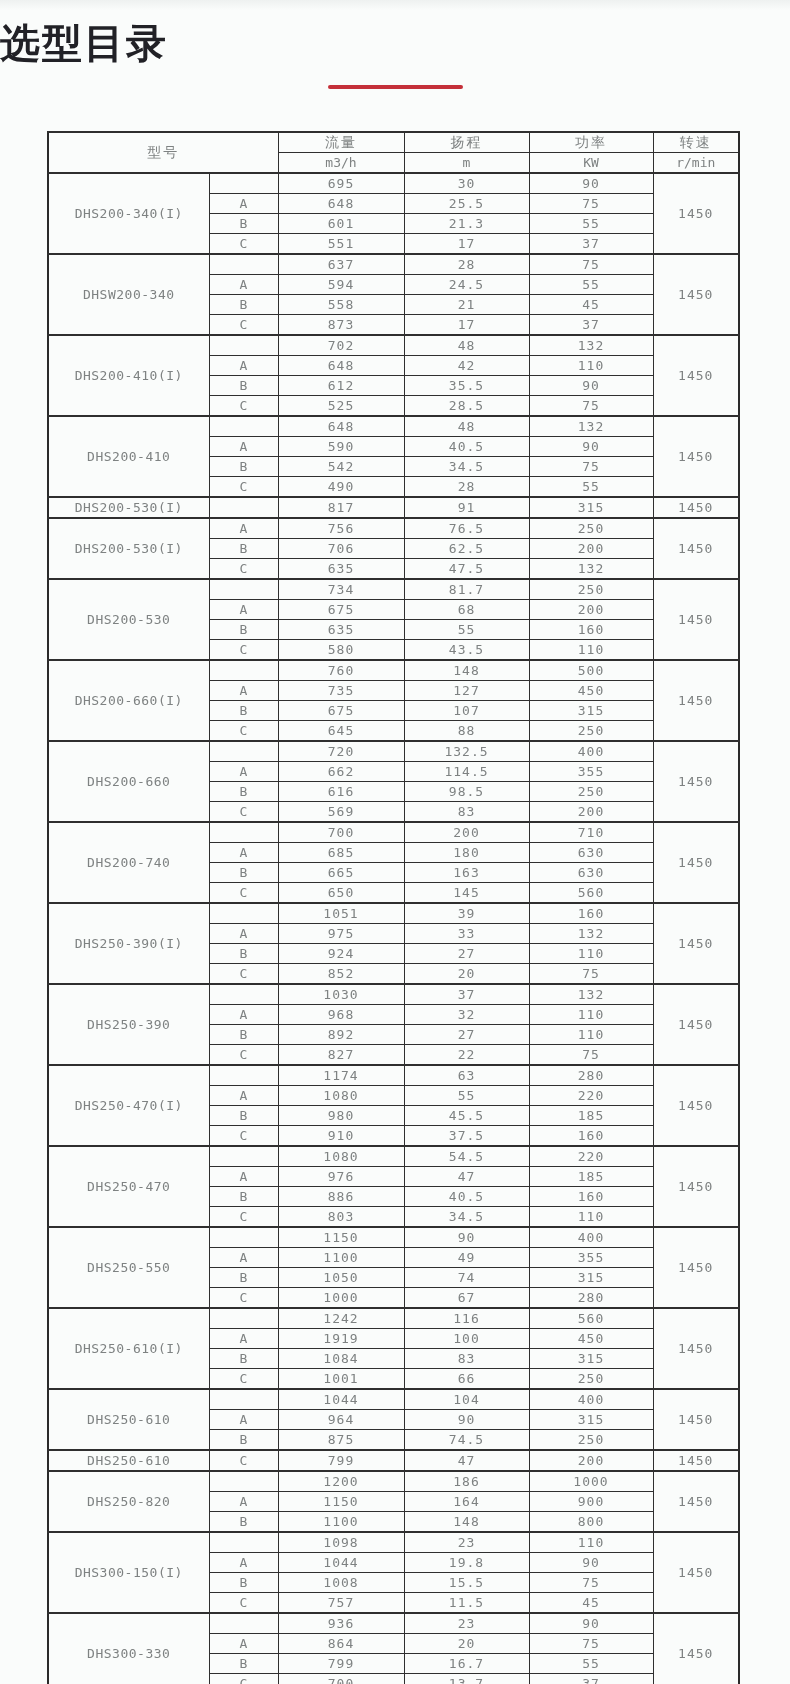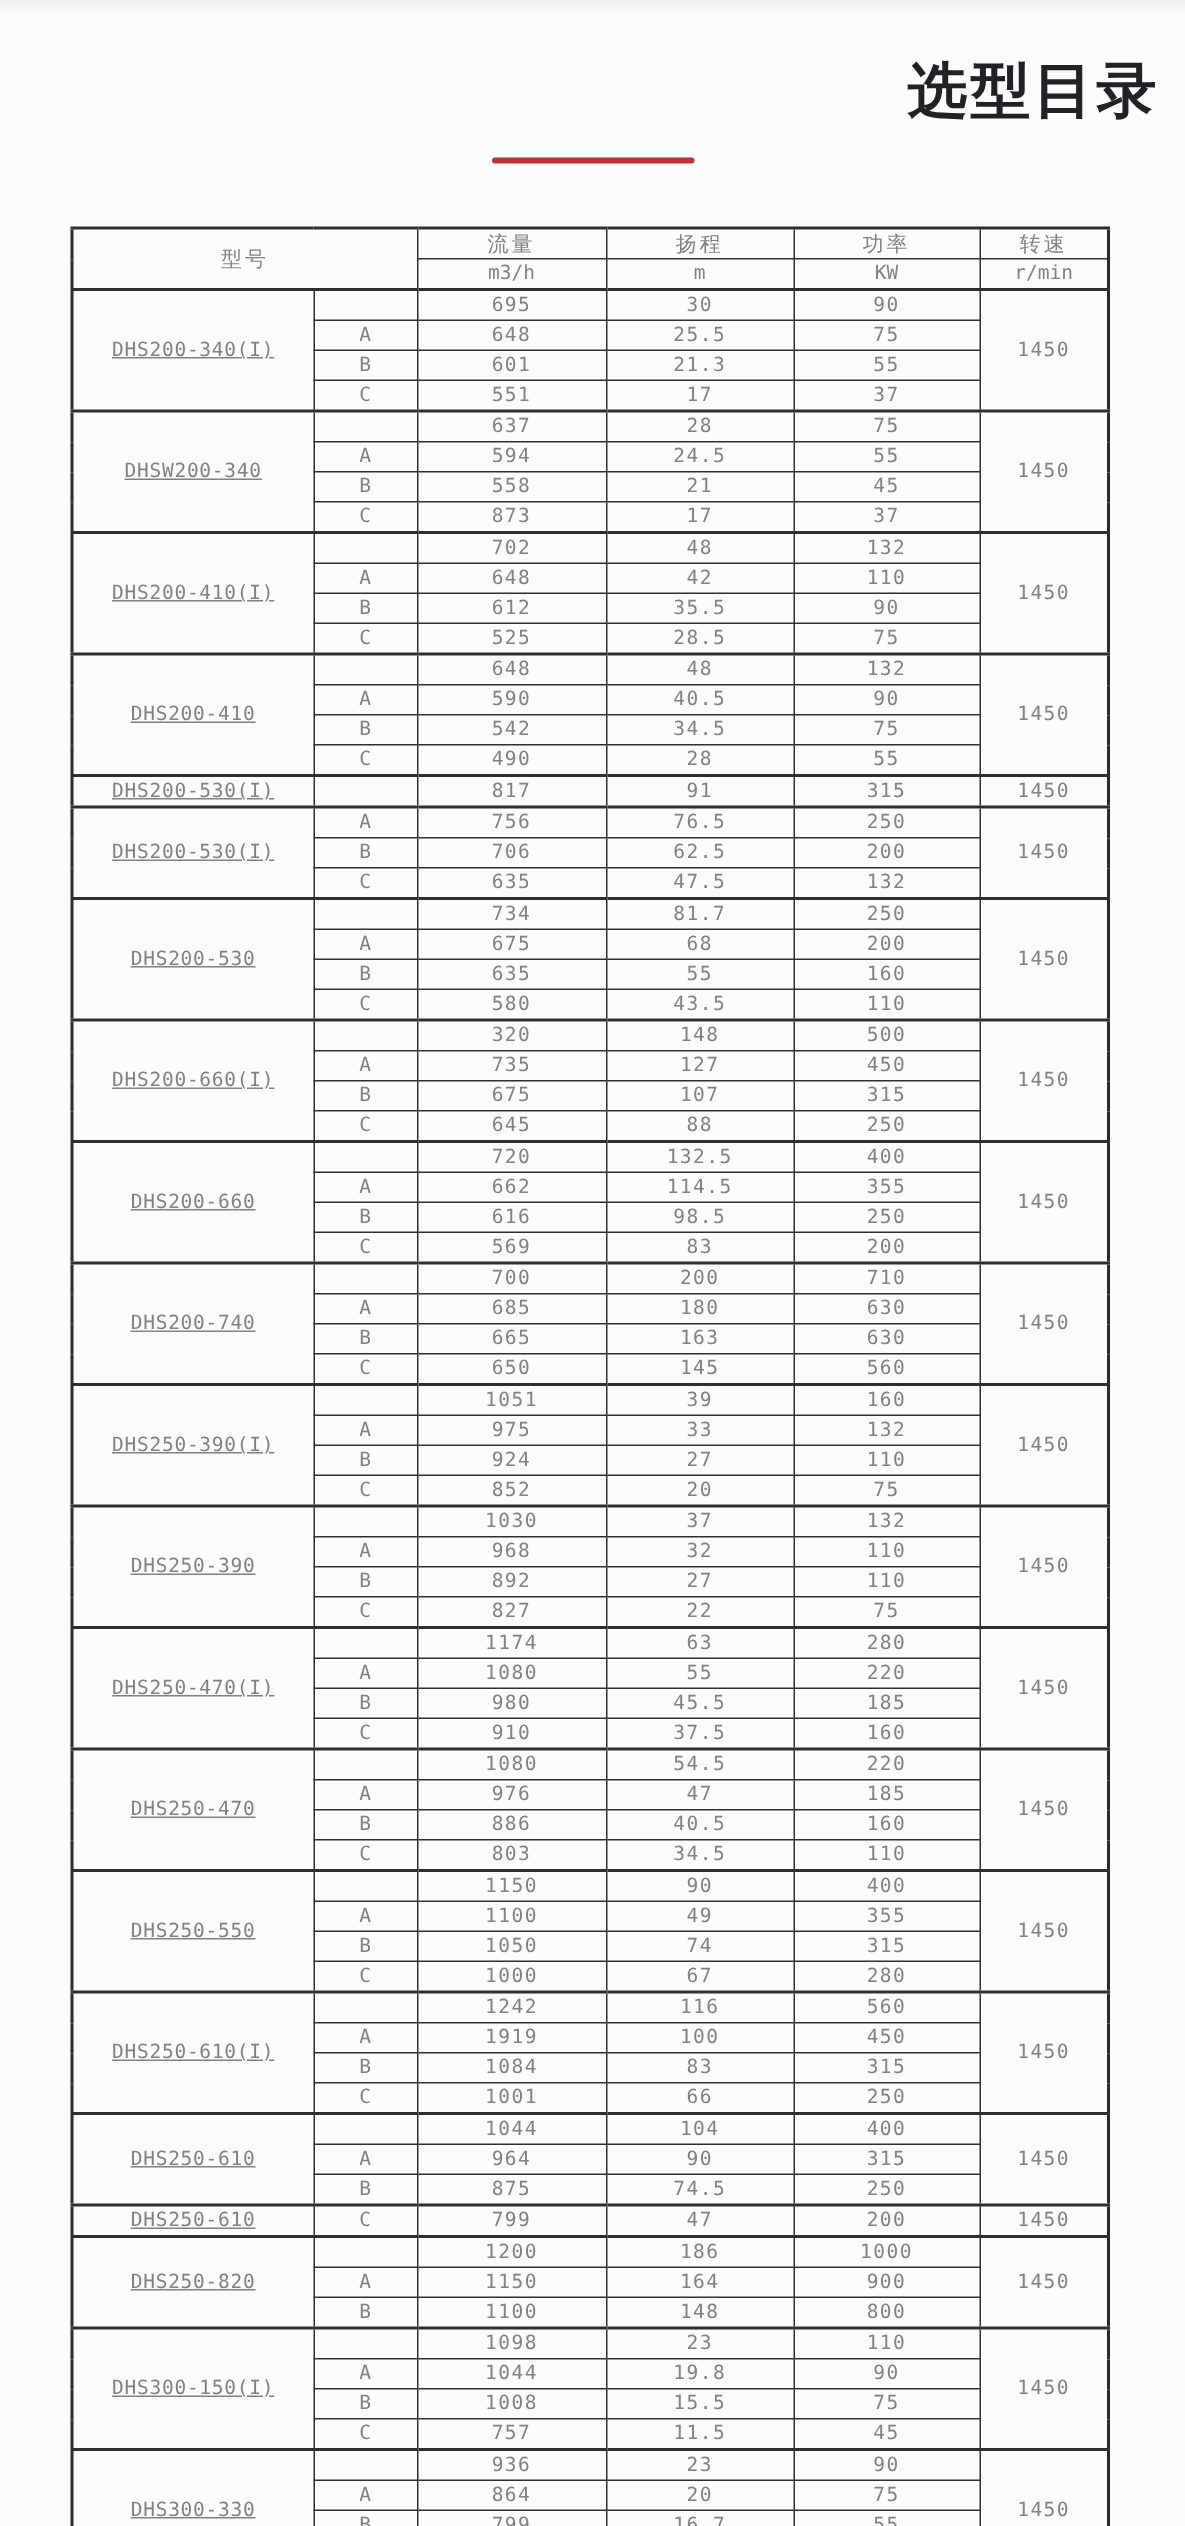--- a/index.html
+++ b/index.html
@@ -2,22 +2,22 @@
 <html><head>
 <meta charset="utf-8">
 <style>
   html,body{margin:0;padding:0;}
   body{
     width:790px;height:1684px;overflow:hidden;
     background:linear-gradient(180deg,#eef1f0 0px,#fafcfb 10px,#fafcfb 100%);
     font-family:"DejaVu Sans","Liberation Sans",sans-serif;
   }
   .page-title{
-    margin:17px;padding-top:16px;
-    text-align:right;
+    margin:0;padding-top:16px;
+    text-align:left;
     font-size:40px;font-weight:700;letter-spacing:2px;
     color:#212126;
     font-family:"DejaVu Sans","Liberation Sans",sans-serif;
   }
   .red-rule{
     width:135px;height:4px;margin:14px auto 0;
     border-radius:2px;
   }
   table.catalog{
     border-collapse:collapse;table-layout:fixed;
@@ -33,21 +33,21 @@
     font-size:13px;
     overflow:hidden;white-space:nowrap;
   }
   .catalog th.cn{
     font-size:14px;letter-spacing:2px;
     font-family:"DejaVu Sans","Liberation Sans",sans-serif;
   }
   .catalog th.unit, .catalog td{
     font-family:"DejaVu Sans Mono","Liberation Mono",monospace;
   }
-  .catalog td.model-cell{letter-spacing:0.5px;text-decoration:underline;}
+  .catalog td.model-cell{letter-spacing:0.5px;}
   .catalog td.num-cell{letter-spacing:1px;}
   .catalog tr.group-start > td{border-top-width:2px;}
   .catalog thead tr:first-child th{border-top-width:2px;}
 </style>
 </head>
 <body>
 
 <div>
   <h1 class="page-title">选型目录</h1>
   <div class="red-rule" style="background: rgb(196, 48, 57);"></div>
@@ -231,21 +231,21 @@
         </tr>
         <tr>
           <td class="letter-cell">C</td>
           <td class="num-cell">580</td>
           <td class="num-cell">43.5</td>
           <td class="num-cell">110</td>
         </tr>
         <tr class="group-start">
           <td rowspan="4" class="model-cell">DHS200-660(I)</td>
           <td class="letter-cell"></td>
-          <td class="num-cell">320</td>
+          <td class="num-cell">760</td>
           <td class="num-cell">148</td>
           <td class="num-cell">500</td>
           <td rowspan="4" class="num-cell speed-cell">1450</td>
         </tr>
         <tr>
           <td class="letter-cell">A</td>
           <td class="num-cell">735</td>
           <td class="num-cell">127</td>
           <td class="num-cell">450</td>
         </tr>

